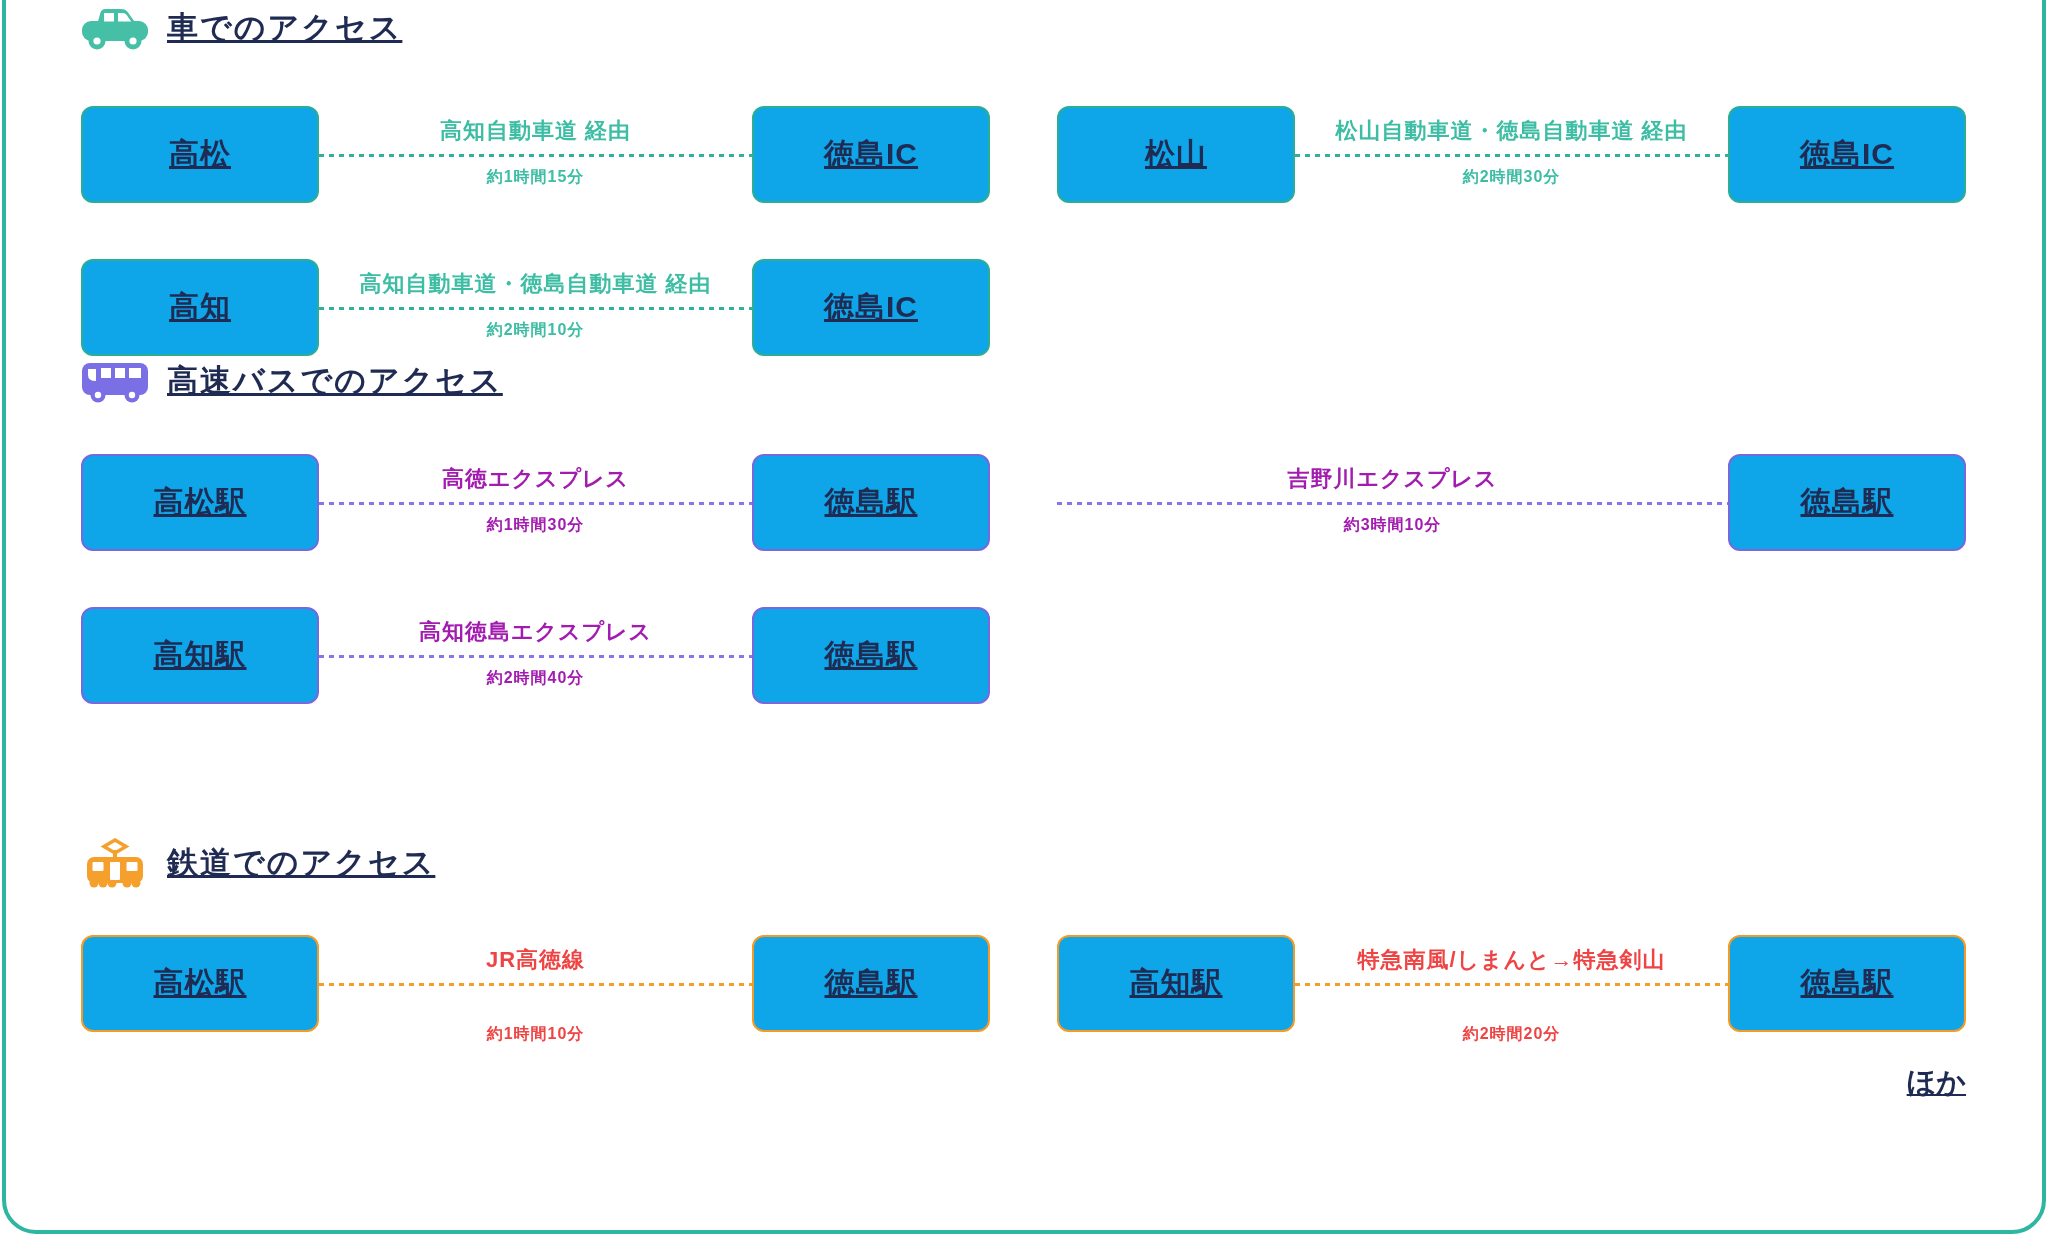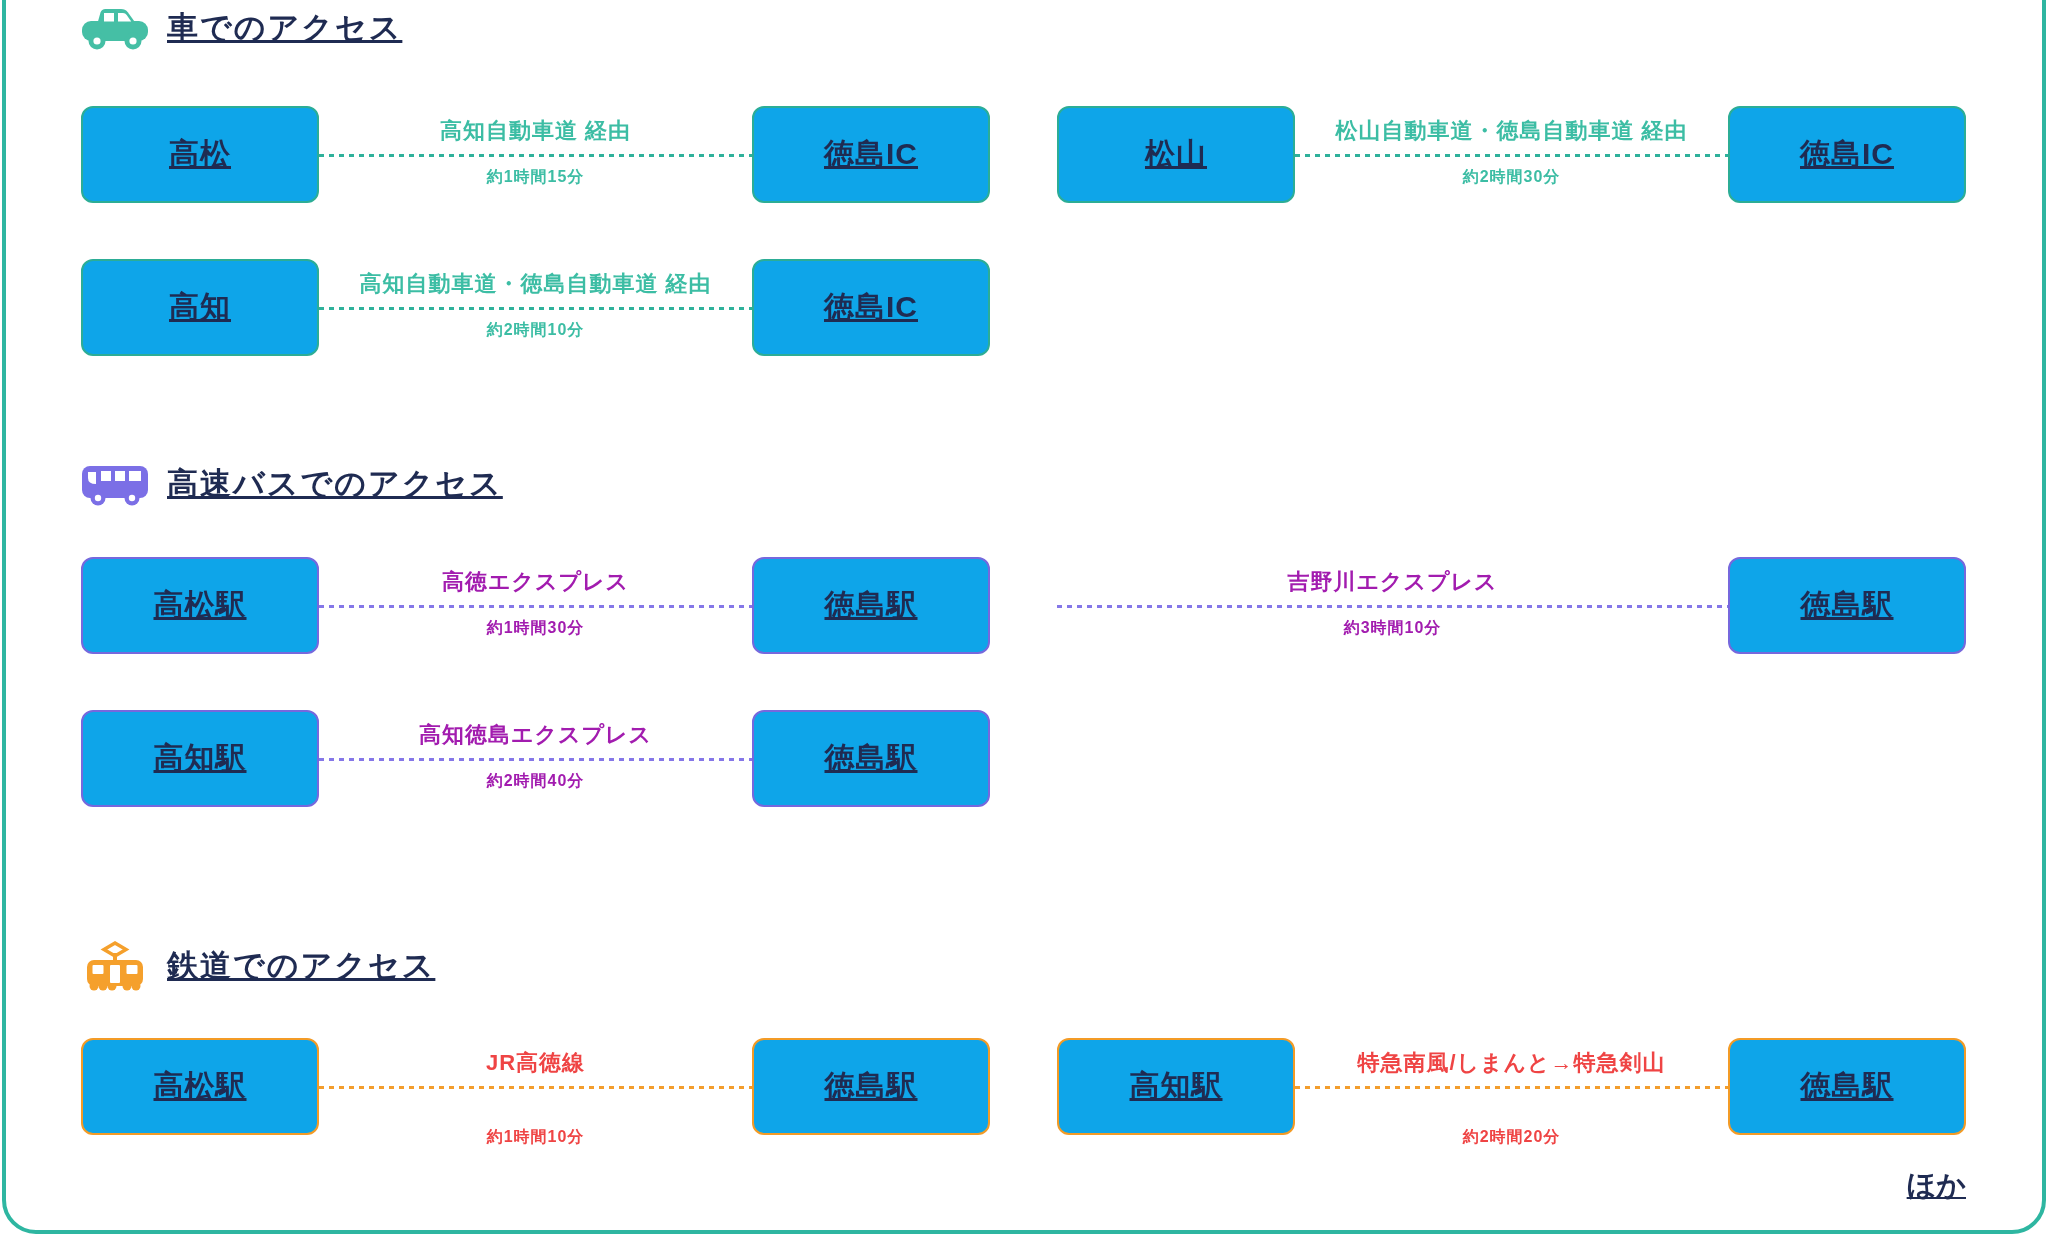--- a/index.html
+++ b/index.html
@@ -26,21 +26,21 @@
   .sec-car .via,.sec-car .duration{color:#3cbda4;}
   .sec-car .line{background:repeating-linear-gradient(90deg,#2fb19b 0 5px,transparent 5px 10px);}
   .sec-bus .station{border-color:#7668dd;}
   .sec-bus .via,.sec-bus .duration{color:#a21caf;}
   .sec-bus .line{background:repeating-linear-gradient(90deg,#8577e8 0 5px,transparent 5px 10px);}
   .sec-rail .station{border-color:#f39b26;}
   .sec-rail .via,.sec-rail .duration{color:#ef4444;margin-top:28px;}
   .sec-rail .line{background:repeating-linear-gradient(90deg,#f39d2c 0 5px,transparent 5px 10px);}
   
   .sec-car .routes{margin-top:53px;}
-  .sec-bus{margin-top:103px;}
+  .sec-bus{}
   .sec-bus .routes{margin-top:48px;}
   .sec-rail{margin-top:134px;}
   .sec-rail .routes{margin-top:47px;}
   .footer{margin-top:31px;text-align:right;font-size:29px;font-weight:700;color:#1f2b52;}
 </style>
 </head>
 <body>
 
 <div id="app">
   <div class="frame"></div>

